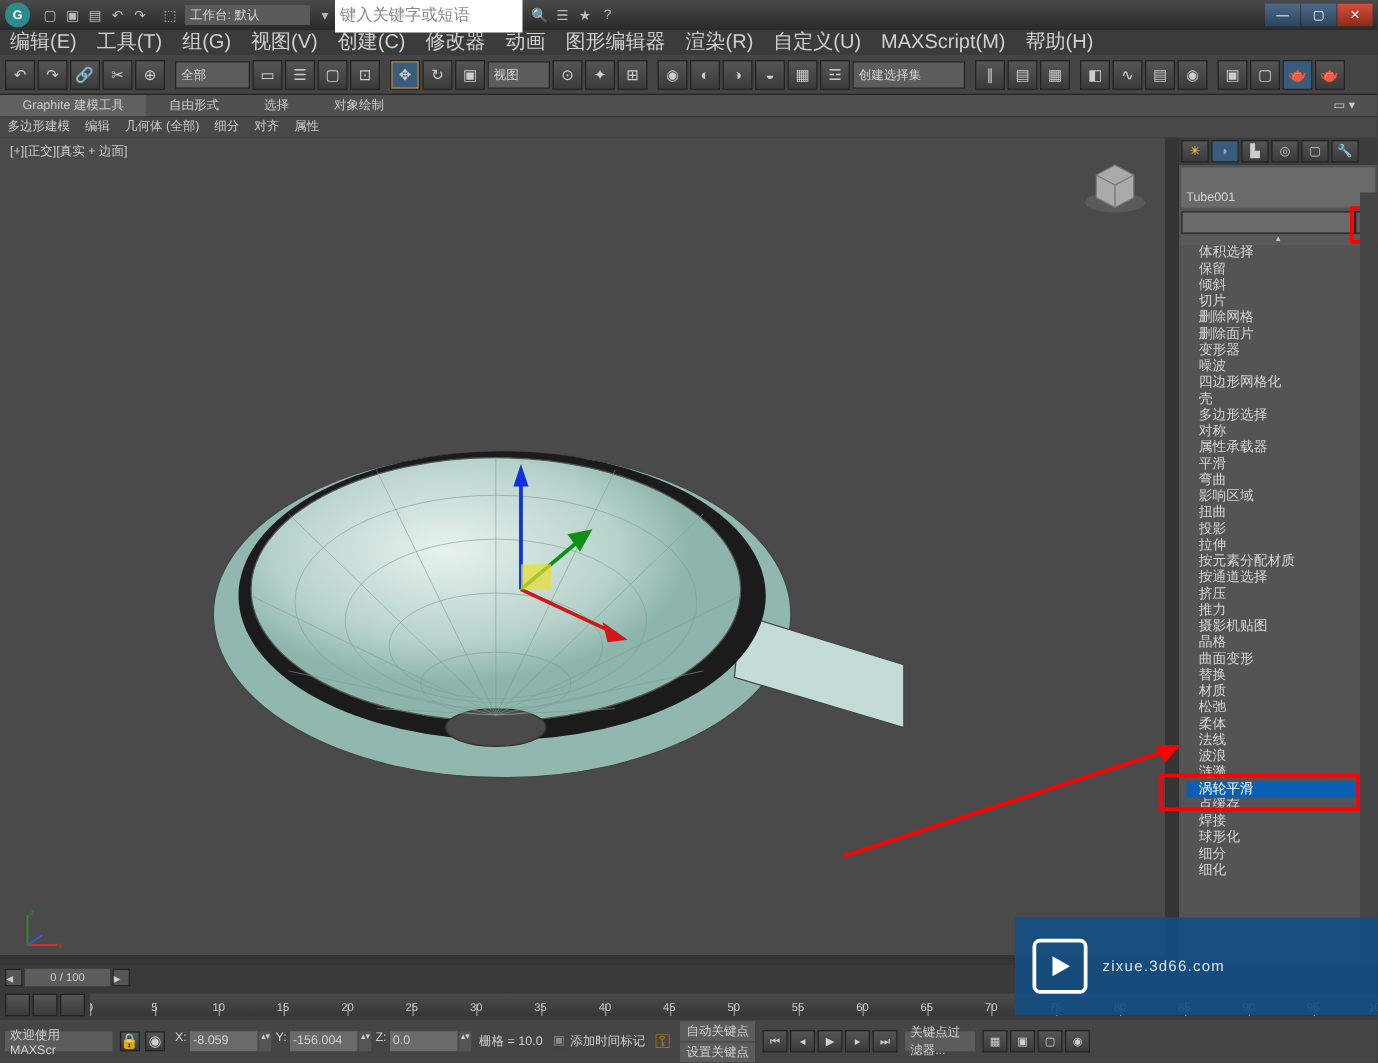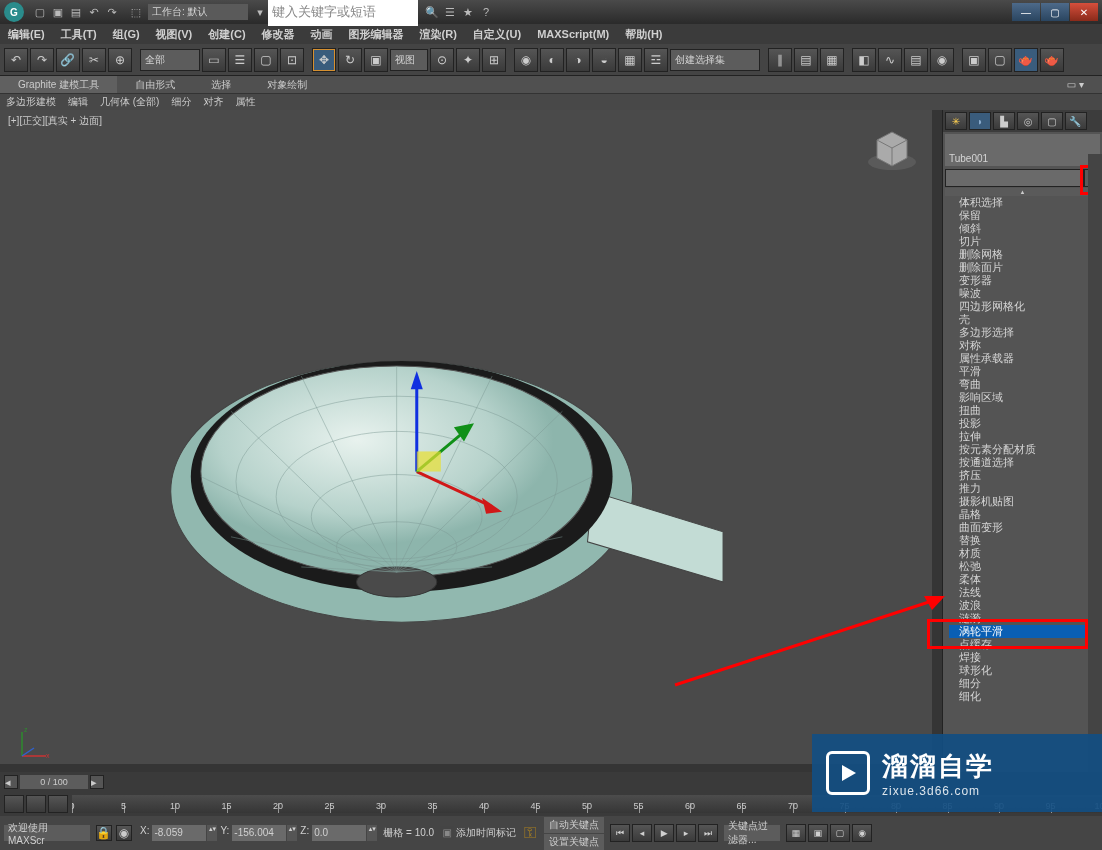--- a/index.html
+++ b/index.html
@@ -13,21 +13,21 @@
 .workspace-box { margin-left:8px; display:flex; align-items:center; gap:4px; }
 .workspace-field { width:100px; height:16px; background:#5a5a5a; color:#d5d5d5; font-size:10px; padding:0 4px; display:flex; align-items:center; }
 .title-text { flex:1; text-align:center; color:#d5d5d5; font-size:12px; }
 .search-box { width:150px; height:28px; background:#fff; color:#888; font-size:13px; padding:0 4px; display:flex; align-items:center; }
 .win-controls { display:flex; margin-left:auto; }
 .win-btn { width:28px; height:18px; background:linear-gradient(#4d6a8a,#2a4560); display:flex; align-items:center; justify-content:center; color:#fff; font-size:10px; margin-left:1px; }
 .win-close { background:linear-gradient(#d64f3c,#8a2a1a); }
 
 
 .menubar { height:20px; background:#3b3b3b; display:flex; align-items:center; }
-.menu-item { padding:0 8px; color:#d0d0d0; font-size:11px; line-height:20px;font-weight:bold; }
+.menu-item { padding:0 8px; color:#d0d0d0; font-size:16px; line-height:20px; }
 
 
 .main-toolbar { height:32px; background:#444; border-bottom:1px solid #222; display:flex; align-items:center; padding:0 4px; gap:2px; }
 .tbar-btn { width:24px; height:24px; background:linear-gradient(#555,#3a3a3a); border:1px solid #222; display:flex; align-items:center; justify-content:center; font-size:12px; color:#ccc; }
 .tbar-divider { width:4px; height:24px; }
 .tbar-field { height:22px; background:#5c5c5c; border:1px solid #222; color:#d5d5d5; font-size:10px; padding:0 4px; display:flex; align-items:center; }
 .tbar-highlight { box-shadow:inset 0 0 0 1px #d69030; }
 
 
 .ribbon-tabs { height:18px; background:#505050; display:flex; border-bottom:1px solid #333; }
@@ -150,21 +150,21 @@
   <div class="tbar-divider"></div>
   <div class="tbar-field" style="width:60px">全部</div>
   <div class="tbar-btn">▭</div>
   <div class="tbar-btn">☰</div>
   <div class="tbar-btn">▢</div>
   <div class="tbar-btn">⊡</div>
   <div class="tbar-divider"></div>
   <div class="tbar-btn tbar-highlight" style="background:#3a5c7c">✥</div>
   <div class="tbar-btn">↻</div>
   <div class="tbar-btn">▣</div>
-  <div class="tbar-field" style="width:38px">视图</div>
+  <div class="tbar-field" style="width:50px">视图</div>
   <div class="tbar-btn">⊙</div>
   <div class="tbar-btn">✦</div>
   <div class="tbar-btn">⊞</div>
   <div class="tbar-divider"></div>
   <div class="tbar-btn">◉</div>
   <div class="tbar-btn">◐</div>
   <div class="tbar-btn">◑</div>
   <div class="tbar-btn">◒</div>
   <div class="tbar-btn">▦</div>
   <div class="tbar-btn">☲</div>
@@ -443,16 +443,15 @@
   </div>
 </div>
 
 <div class="watermark">
   <div class="wm-icon">
     <svg width="22" height="22" viewBox="0 0 22 22">
         <polygon points="5,3 19,11 5,19" fill="#fff"></polygon>
       </svg>
   </div>
   <div class="wm-text">
-    <div class="wm-big">溜溜自学</div>
     <div class="wm-small">zixue.3d66.com</div>
   </div>
 </div>
 
 </body></html>

